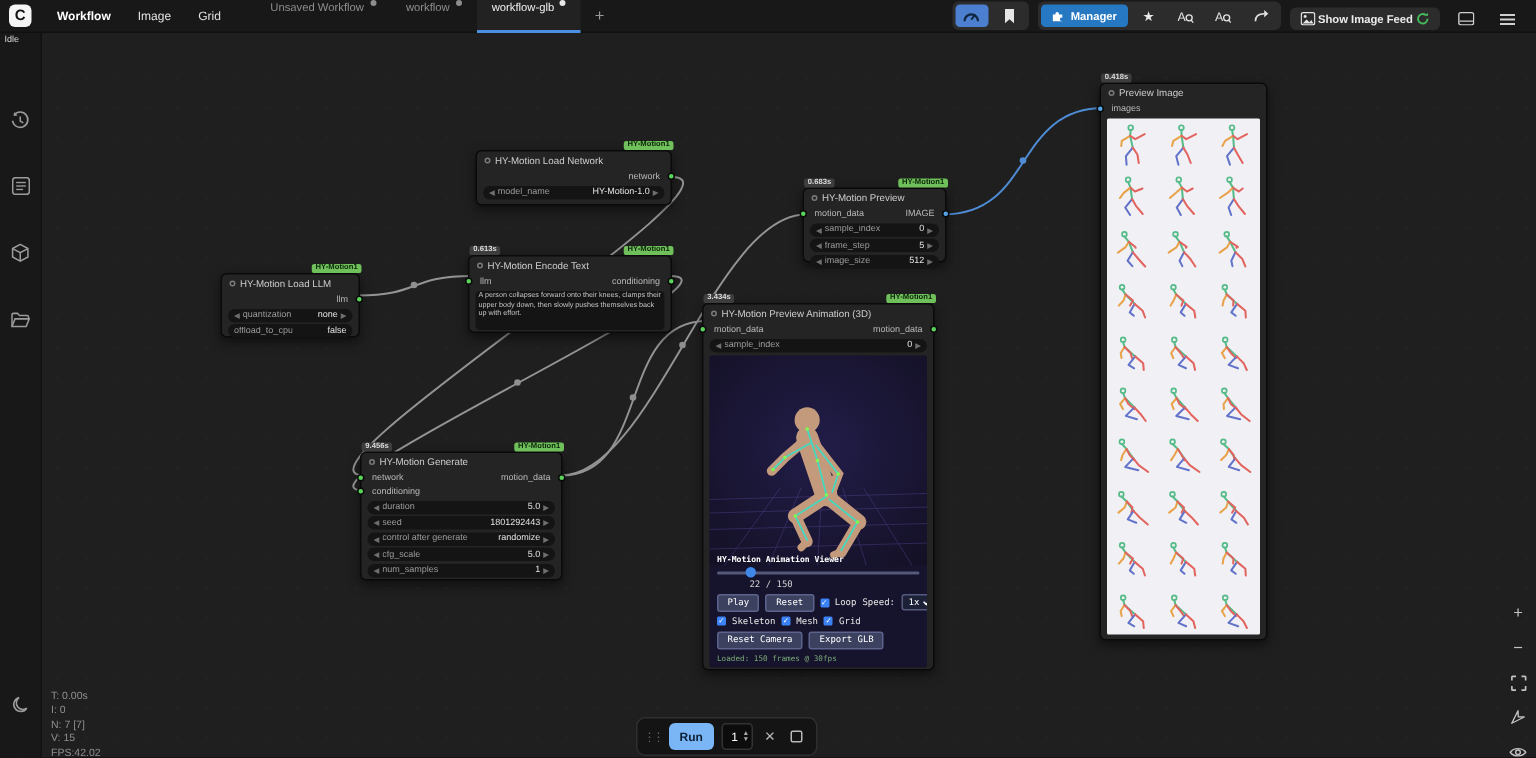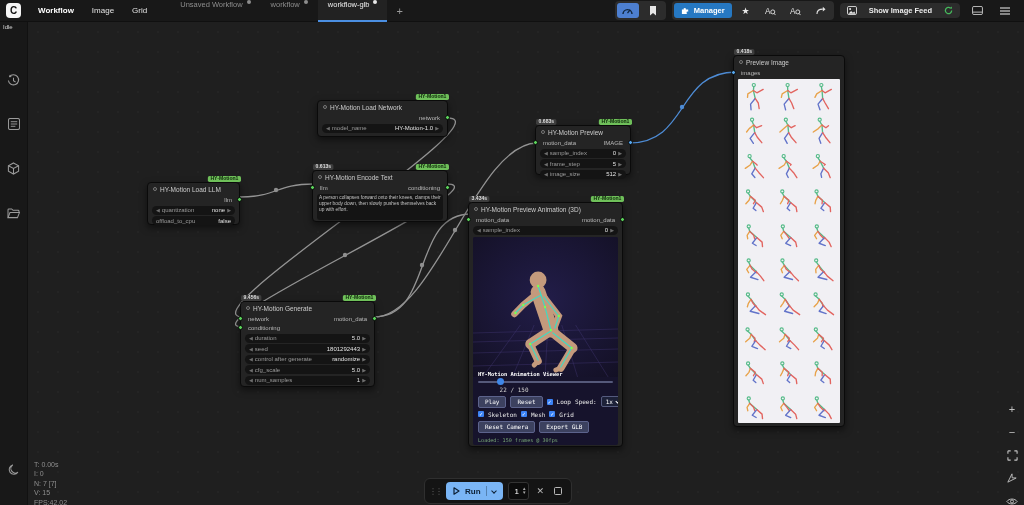--- a/index.html
+++ b/index.html
@@ -14,28 +14,28 @@
           color:#111; font-weight:bold; font-size:10px; display:flex; align-items:center; justify-content:center; }
   .menu-item { font-size:8px; color:#e3e3e3; padding:0 9px; cursor:default; }
   .menu-item.first { font-weight:bold; color:#fff; }
   .tabs { display:flex; align-items:center; margin-left:14px; height:22px; }
   .tab { display:flex; gap:4px; height:22px; padding:0 10px; font-size:7.5px; color:#8d8d8d; position:relative; }
   .tab .dot { width:4px; height:4px; border-radius:50%; background:#8d8d8d; }
   .tab.active { color:#f0f0f0; background:#222; }
   .tab.active .dot { background:#e8e8e8; }
   .tab.active::after { content:""; position:absolute; left:0; right:0; bottom:0; height:2px; background:#4b8fe2; }
   .tab-add { color:#9a9a9a; font-size:11px; padding:0 9px; }
-  .mb-right { margin-left:auto; display:flex; align-items:center; gap:6px; padding-right:8px;padding-left:26px; }
+  .mb-right { margin-left:auto; display:flex; align-items:flex-end; gap:6px; padding-right:8px;padding-left:26px; }
   .pill-group { display:flex; align-items:center; gap:3px; background:#2c2c2c; border-radius:4px; padding:2px; }
   .sq-btn { height:15px; min-width:22px; border-radius:3px; display:flex; align-items:center; justify-content:center; color:#ddd; }
   .sq-btn.blue { background:#4d7fd0; }
   .manager-btn { height:15px; background:#2678c2; border-radius:3px; color:#fff; font-size:7.5px; font-weight:bold;
                  display:flex; align-items:center; gap:4px; padding:0 7px; }
   .feed-btn { height:15px; background:#2c2c2c; border-radius:4px; color:#ececec; font-size:7.5px; font-weight:bold;
-              display:flex; align-items:center; gap:12px; padding:0 7px; }
+              display:flex; align-items:center; gap:2px; padding:0 7px; }
   .star { color:#e8e8e8; font-size:9px; }
 
   
   .sidebar { position:absolute; left:0; top:22px; width:28px; height:483px; background:#181818; z-index:25;
              border-right:1px solid #111; }
   .sb-icon { position:absolute; left:50%; transform:translateX(-50%); color:#9b9b9b; display:flex; align-items:center; justify-content:center; width:20px; height:20px; }
 
   
   .canvas-bg { position:absolute; left:28px; top:22px; right:0; bottom:0; background:#1f1f1f;
                background-image:radial-gradient(circle, #242424 1px, transparent 1px); background-size:20px 20px; z-index:1; }
@@ -81,21 +81,21 @@
   
   .pimg { margin:2px 4px 4px; height:344px; background:#f1f0f4; border-radius:1px; overflow:hidden;
           display:grid; grid-template-columns:repeat(3,1fr); }
   .pimg svg { width:100%; height:34.4px; display:block; }
 
   
   .perf { position:absolute; left:34px; top:460px; z-index:20; font-size:7px; line-height:1.35; color:#8f8f8f; }
   .runbar { position:absolute; left:424px; top:478px; z-index:20; display:flex; align-items:center; gap:5px;
             background:#141414; border:1px solid #2f2f2f; border-radius:6px; padding:3px 6px 3px 4px; height:26px; }
   .drag-dots { color:#666; font-size:8px; letter-spacing:-2px; }
-  .run-btn { display:flex; align-items:center; gap:5px; background:#7ab5f5; border-radius:4px; height:18px; padding:0 7px; color:#0d2034; font-size:8px; font-weight:bold; }
+  .run-btn { display:flex; align-items:center; gap:5px; background:#7ab5f5; border-radius:4px; height:18px; padding:0 7px; color:#0d2034; font-size:8px; font-weight:bold;flex-direction:column; }
   .run-btn .divider { width:1px; height:10px; background:rgba(13,32,52,.35); }
   .count-box { display:flex; align-items:center; background:#0c0c0c; border:1px solid #333; border-radius:3px; height:18px; padding:0 2px 0 6px; color:#fff; font-size:8px; gap:3px; }
   .steppers { display:flex; flex-direction:column; line-height:4px; font-size:4.5px; color:#aaa; }
   .x-btn { color:#b9b9b9; font-size:9px; padding:0 2px; }
   .stop-btn { width:8px; height:8px; border:1.2px solid #b9b9b9; border-radius:1.5px; margin:0 3px; }
 
   .zoombar { position:absolute; right:5px; top:402px; z-index:20; display:flex; flex-direction:column; align-items:center; gap:9px; color:#c2c2c2; }
   .zb { width:14px; height:14px; display:flex; align-items:center; justify-content:center; font-size:11px; }
 </style>
 </head>

